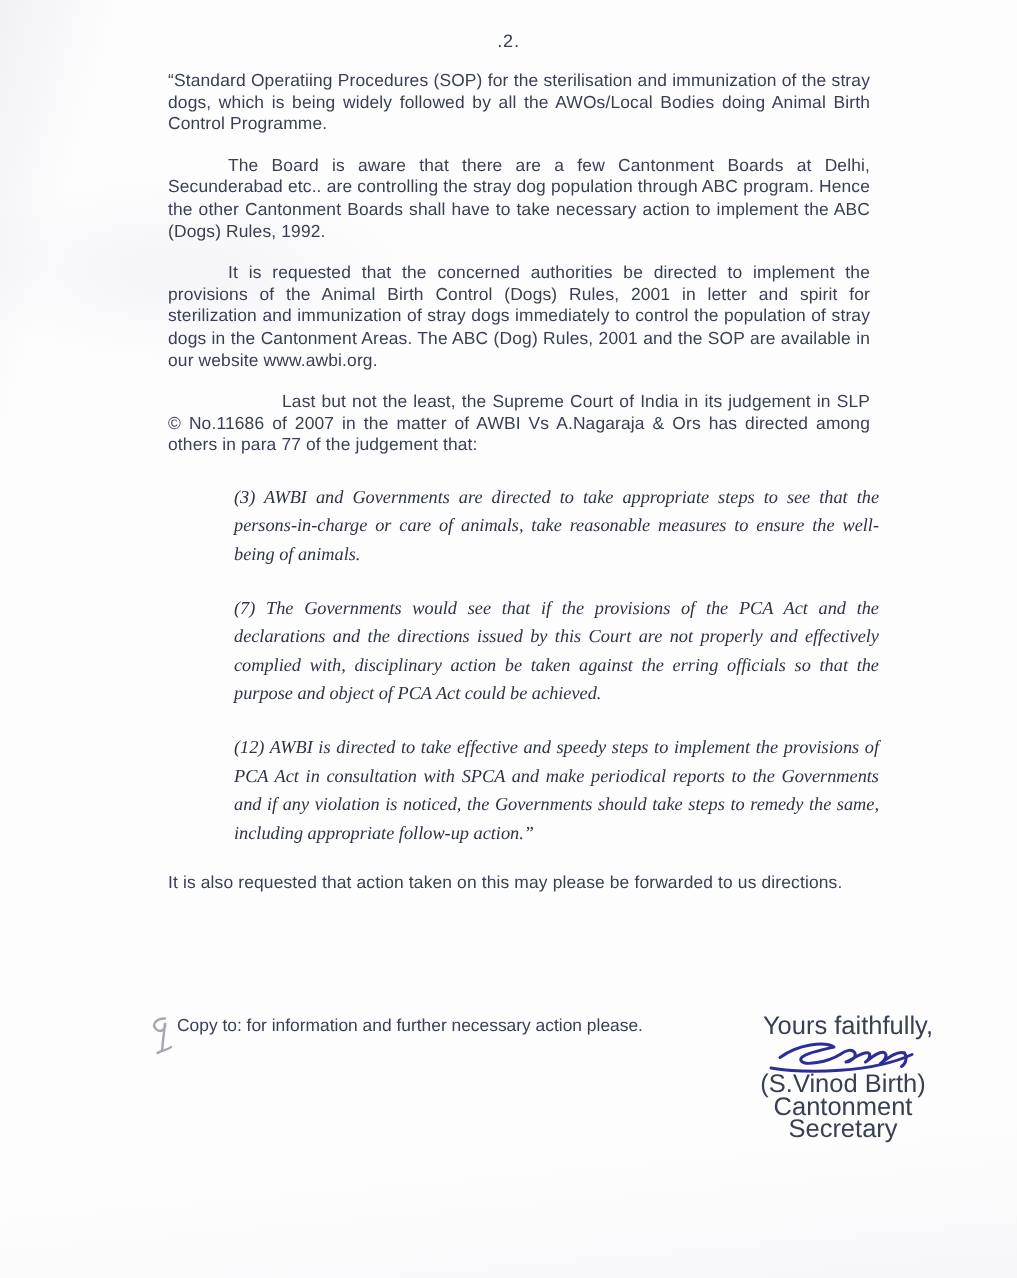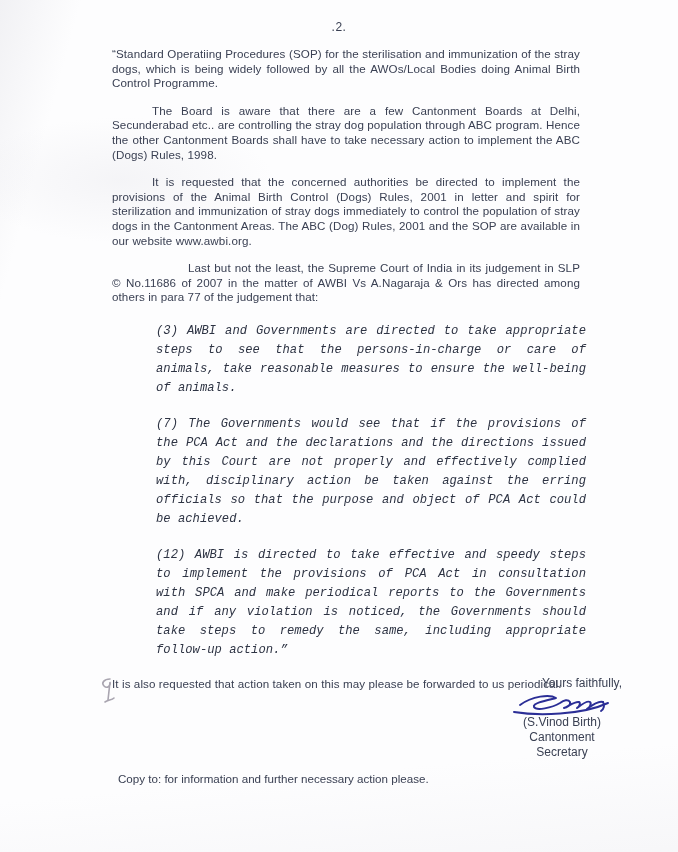--- a/index.html
+++ b/index.html
@@ -29,58 +29,58 @@
   .body{
     margin:13px 98px 0 112px;
     font-size:11.6px;line-height:14.6px;
     text-align:justify;letter-spacing:.1px;
   }
   .indent{text-indent:40px;}
   .indent2{text-indent:76px;}
   .link{text-underline-offset:2px;}
   .quote{
     margin:17px 92px 0 156px;
-    font-family:Liberation Mono, monospace;
+    font-family:Liberation Serif, serif;
     font-style:italic;
     font-size:12.2px;line-height:19px;
     text-align:justify;color:var(--quote-ink);
   }
   .closing{margin-top:17px;}
   .signoff{
     position:absolute;top:676px;right:56px;width:120px;
-    text-align:center;font-size:12px;line-height:15px;
+    text-align:center;font-size:17px;line-height:15px;
   }
   .signoff .salutation{text-align:right;}
   .signature-svg{display:block;margin:-1px auto -3px auto;}
   .copy-block{margin-top:80px;}
   .copy-label{margin:0 66px 0 118px;font-size:11.6px;line-height:14.6px;}
   .pencil-mark{position:absolute;left:96px;top:676px;opacity:.75;}
   p{margin-block-start:0;margin-block-end:0;}
 </style>
 </head>
 <body>
 
 <div class="page">
 
   <div class="page-number">.2.</div>
 
   <p class="body">“Standard Operatiing Procedures (SOP) for the sterilisation and immunization of the stray dogs, which is being widely followed by all the AWOs/Local Bodies doing Animal Birth Control Programme.</p>
 
 
-  <p class="body indent">The Board is aware that there are a few Cantonment Boards at Delhi, Secunderabad etc.. are controlling the stray dog population through ABC program. Hence the other Cantonment Boards shall have to take necessary action to implement the ABC (Dogs) Rules, 1998.</p>
+  <p class="body indent">The Board is aware that there are a few Cantonment Boards at Delhi, Secunderabad etc.. are controlling the stray dog population through ABC program. Hence the other Cantonment Boards shall have to take necessary action to implement the ABC (Dogs) Rules, 1992.</p>
 
   <p class="body indent"><span>It is requested that the concerned authorities be directed to implement the provisions of the Animal Birth Control (Dogs) Rules, 2001 in letter and spirit for sterilization and immunization of stray dogs immediately to control the population of stray dogs in the Cantonment Areas. The ABC (Dog) Rules, 2001 and the SOP are available in our website </span><span class="link">www.awbi.org</span><span>.</span></p>
 
   <p class="body indent2">Last but not the least, the Supreme Court of India in its judgement in SLP © No.11686 of 2007 in the matter of AWBI Vs A.Nagaraja &amp; Ors has directed among others in para 77 of the judgement that:</p>
 
   <p class="quote">(3) AWBI and Governments are directed to take appropriate steps to see that the persons-in-charge or care of animals, take reasonable measures to ensure the well-being of animals.</p>
   <p class="quote">(7) The Governments would see that if the provisions of the PCA Act and the declarations and the directions issued by this Court are not properly and effectively complied with, disciplinary action be taken against the erring officials so that the purpose and object of PCA Act could be achieved.</p>
   <p class="quote">(12) AWBI is directed to take effective and speedy steps to implement the provisions of PCA Act in consultation with SPCA and make periodical reports to the Governments and if any violation is noticed, the Governments should take steps to remedy the same, including appropriate follow-up action.”</p>
 
-  <p class="body closing">It is also requested that action taken on this may please be forwarded to us periodical.</p>
+  <p class="body closing">It is also requested that action taken on this may please be forwarded to us directions.</p>
 
   <div class="signoff">
     <div class="salutation">Yours faithfully,</div>
     <svg class="signature-svg" width="104" height="28" viewBox="0 0 104 28">
       <g fill="none" stroke="#2b2e96" stroke-width="2" stroke-linecap="round" stroke-linejoin="round">
         <path d="M10,15 C22,6 40,4 46,8 C38,10 22,13 24,17 C26,21 42,18 50,13 C54,10 58,9 60,12 C61,15 57,18 54,18 C59,16 65,11 69,12 C71,13 69,17 67,18 C71,15 77,10 80,12 C82,14 79,18 77,19 C81,16 88,10 93,12"></path>
         <path d="M4,22 C28,26 72,25 98,13"></path>
         <path d="M93,12 C95,15 94,19 91,21"></path>
       </g>
     </svg>

